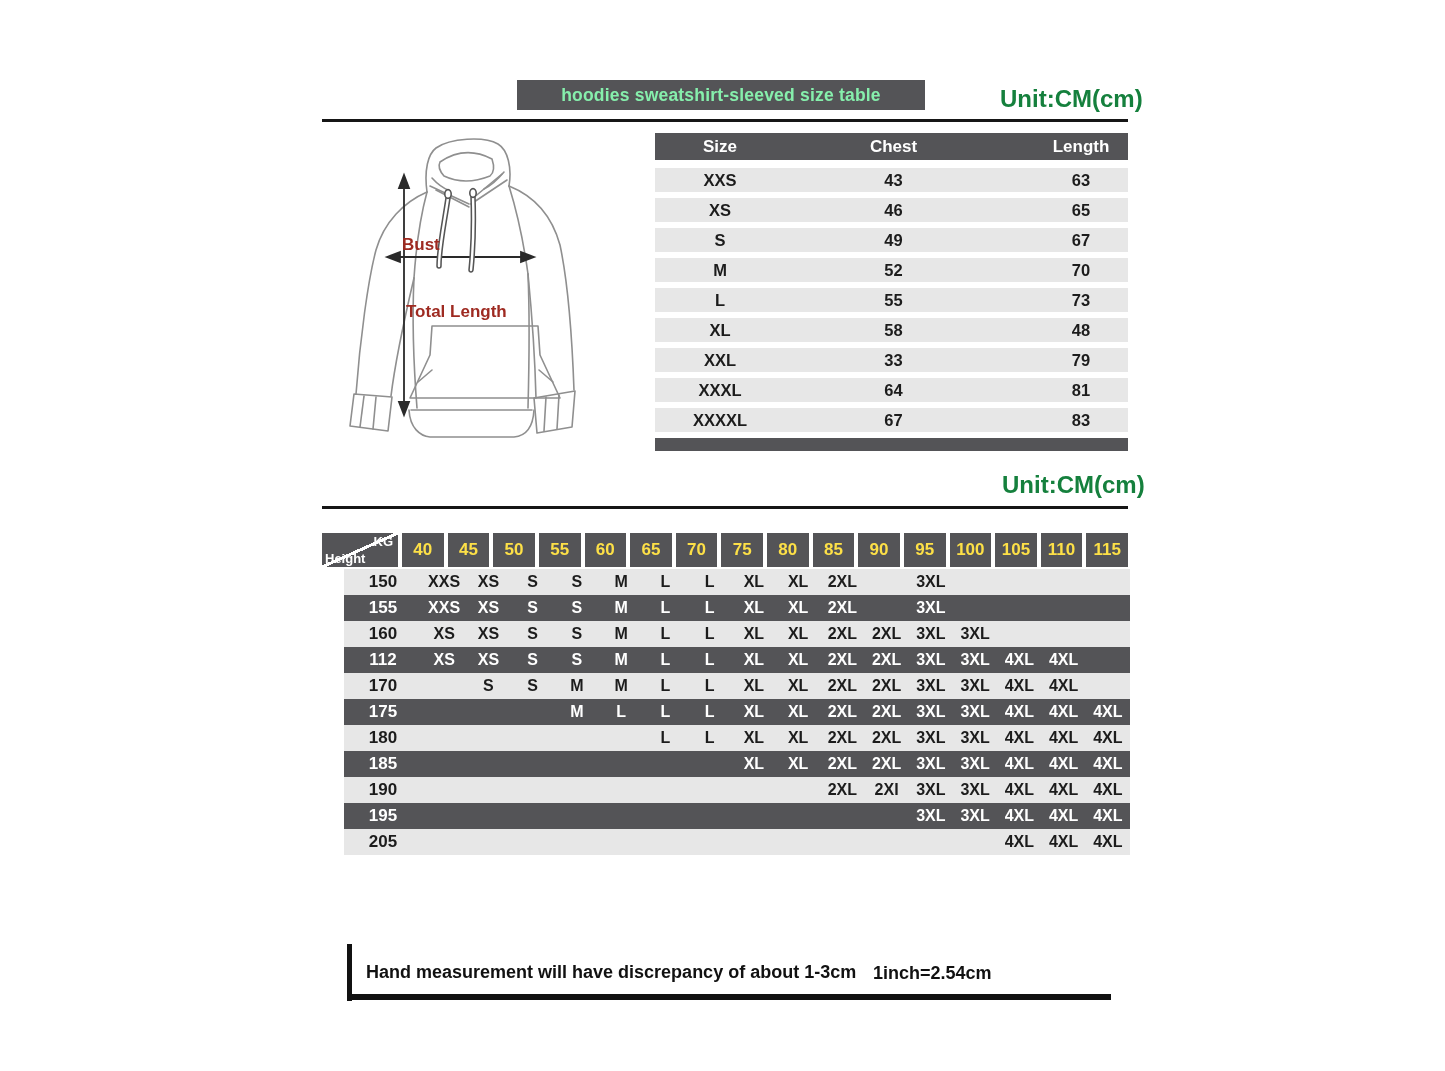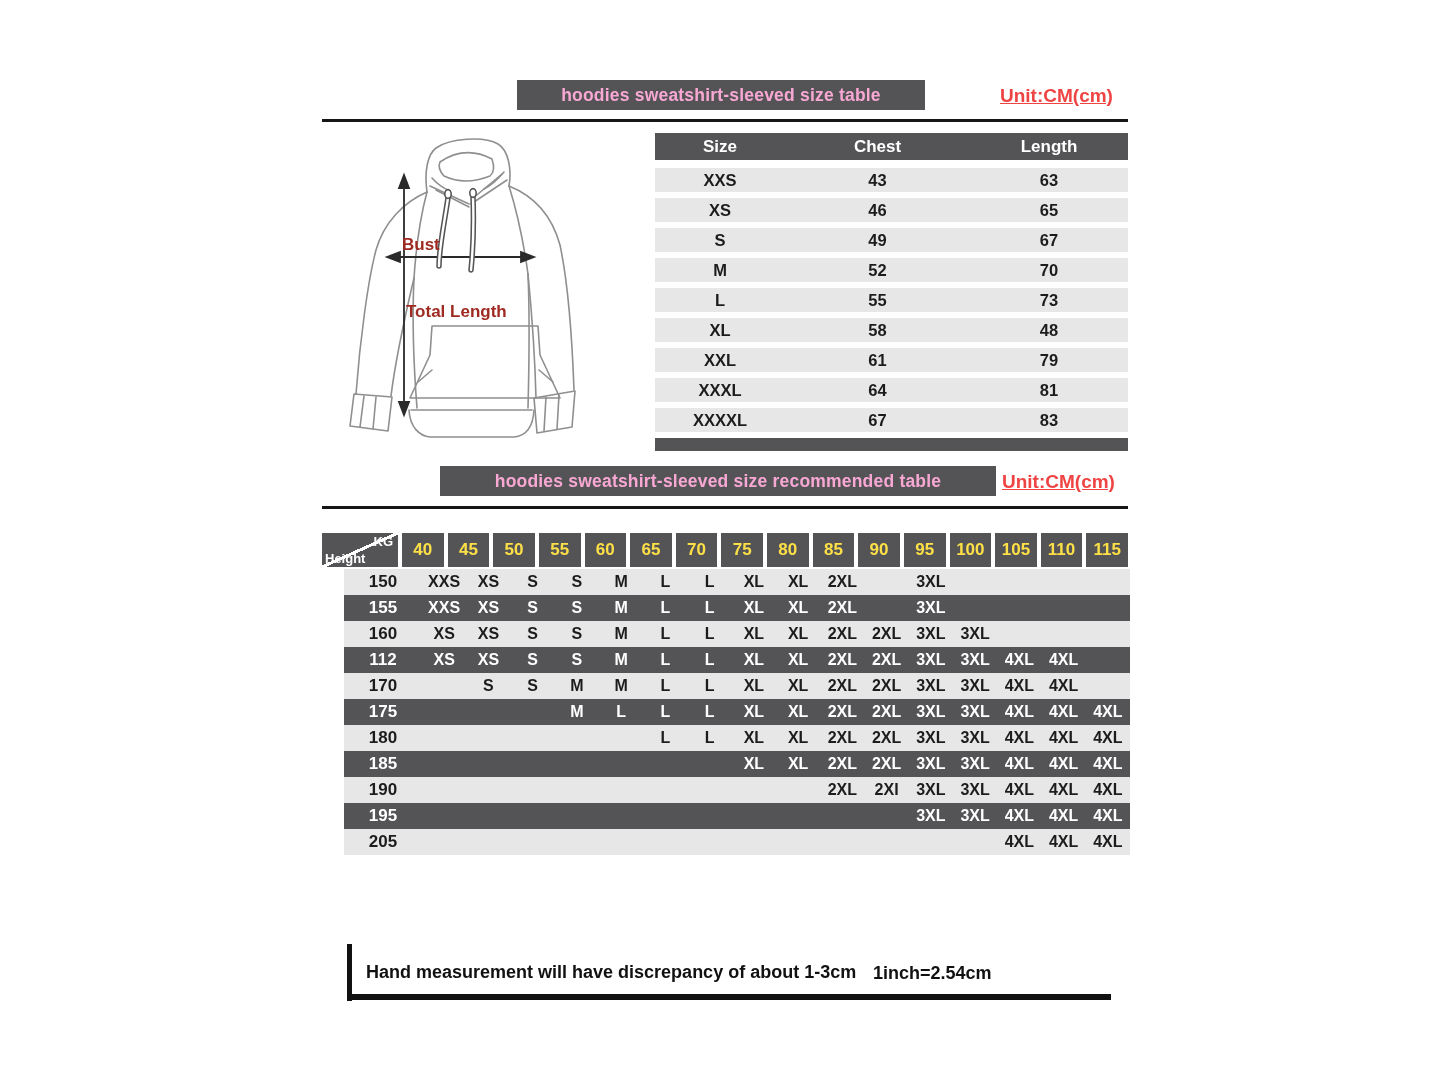--- a/index.html
+++ b/index.html
@@ -1,36 +1,36 @@
 <!DOCTYPE html>
 <html><head>
 <meta charset="utf-8">
 <style>
   html,body{margin:0;padding:0;background:#fff;}
   #canvas{
     position:relative;width:1445px;height:1071px;background:#ffffff;overflow:hidden;
     font-family:"Liberation Sans",sans-serif;font-weight:bold;color:#1c1c1c;
   }
-  .title-bar{position:absolute;background:#545457;color:#f9a8d4;display:flex;align-items:center;justify-content:center;
+  .title-bar{position:absolute;background:#545457;color:#86efac;display:flex;align-items:center;justify-content:center;
     font-size:17.5px;letter-spacing:.2px;}
   #title-bar-1{left:517px;top:80px;width:408px;height:30px;}
   #title-bar-2{left:440px;top:466px;width:556px;height:30px;}
-  .unit-label{position:absolute;font-size:19px;color:#ef4444;text-decoration:underline;}
+  .unit-label{position:absolute;font-size:24px;color:#15803d;}
   #unit-1{left:1000px;top:85px;}
   #unit-2{left:1002px;top:471px;}
   .rule{position:absolute;height:3px;background:#161616;}
   #rule-1{left:322px;top:119px;width:806px;}
   #rule-2{left:322px;top:506px;width:806px;}
 
   
   #hoodie-svg{position:absolute;left:332px;top:130px;}
 
   
   #size-table{position:absolute;left:655px;top:133px;width:473px;}
-  .st-grid{display:grid;grid-template-columns:130px 185px 158px;}
+  .st-grid{display:grid;grid-template-columns:130px 185px 158px;gap:16px;}
   #size-table-header{background:#545457;color:#fff;height:27px;font-size:17px;margin-bottom:8px;}
   #size-table-header .st-cell{display:flex;align-items:center;justify-content:center;}
   .st-row{background:#e7e7e7;height:24px;margin-bottom:6px;font-size:16.5px;color:#1c1c1c;}
   .st-row .st-cell{display:flex;align-items:center;justify-content:center;}
   #size-table-footer-bar{height:13px;background:#545457;}
 
   
   #matrix{position:absolute;left:322px;top:533px;width:808px;}
   .mx-grid{display:grid;grid-template-columns:78px repeat(16,1fr);}
   #matrix-header{height:34px;margin-bottom:2px;}
@@ -156,40 +156,37 @@
           <div class="st-cell">55</div>
           <div class="st-cell">73</div>
         </div>
         <div class="st-grid st-row">
           <div class="st-cell">XL</div>
           <div class="st-cell">58</div>
           <div class="st-cell">48</div>
         </div>
         <div class="st-grid st-row">
           <div class="st-cell">XXL</div>
-          <div class="st-cell">61</div>
+          <div class="st-cell">33</div>
           <div class="st-cell">79</div>
         </div>
         <div class="st-grid st-row">
           <div class="st-cell">XXXL</div>
           <div class="st-cell">64</div>
           <div class="st-cell">81</div>
         </div>
         <div class="st-grid st-row">
           <div class="st-cell">XXXXL</div>
           <div class="st-cell">67</div>
           <div class="st-cell">83</div>
         </div>
       </div>
     <div id="size-table-footer-bar"></div>
   </div>
 
-  <div class="title-bar" id="title-bar-2">
-    <span>hoodies sweatshirt-sleeved size recommended table</span>
-  </div>
   <div class="unit-label" id="unit-2">Unit:CM(cm)</div>
   <div class="rule" id="rule-2"></div>
 
   <div id="matrix">
     <div class="mx-grid" id="matrix-header">
       <div id="matrix-corner">
         <span class="corner-top">KG</span>
         <span class="corner-bottom">Height</span>
       </div>
     <div class="mx-hcell">40</div>

